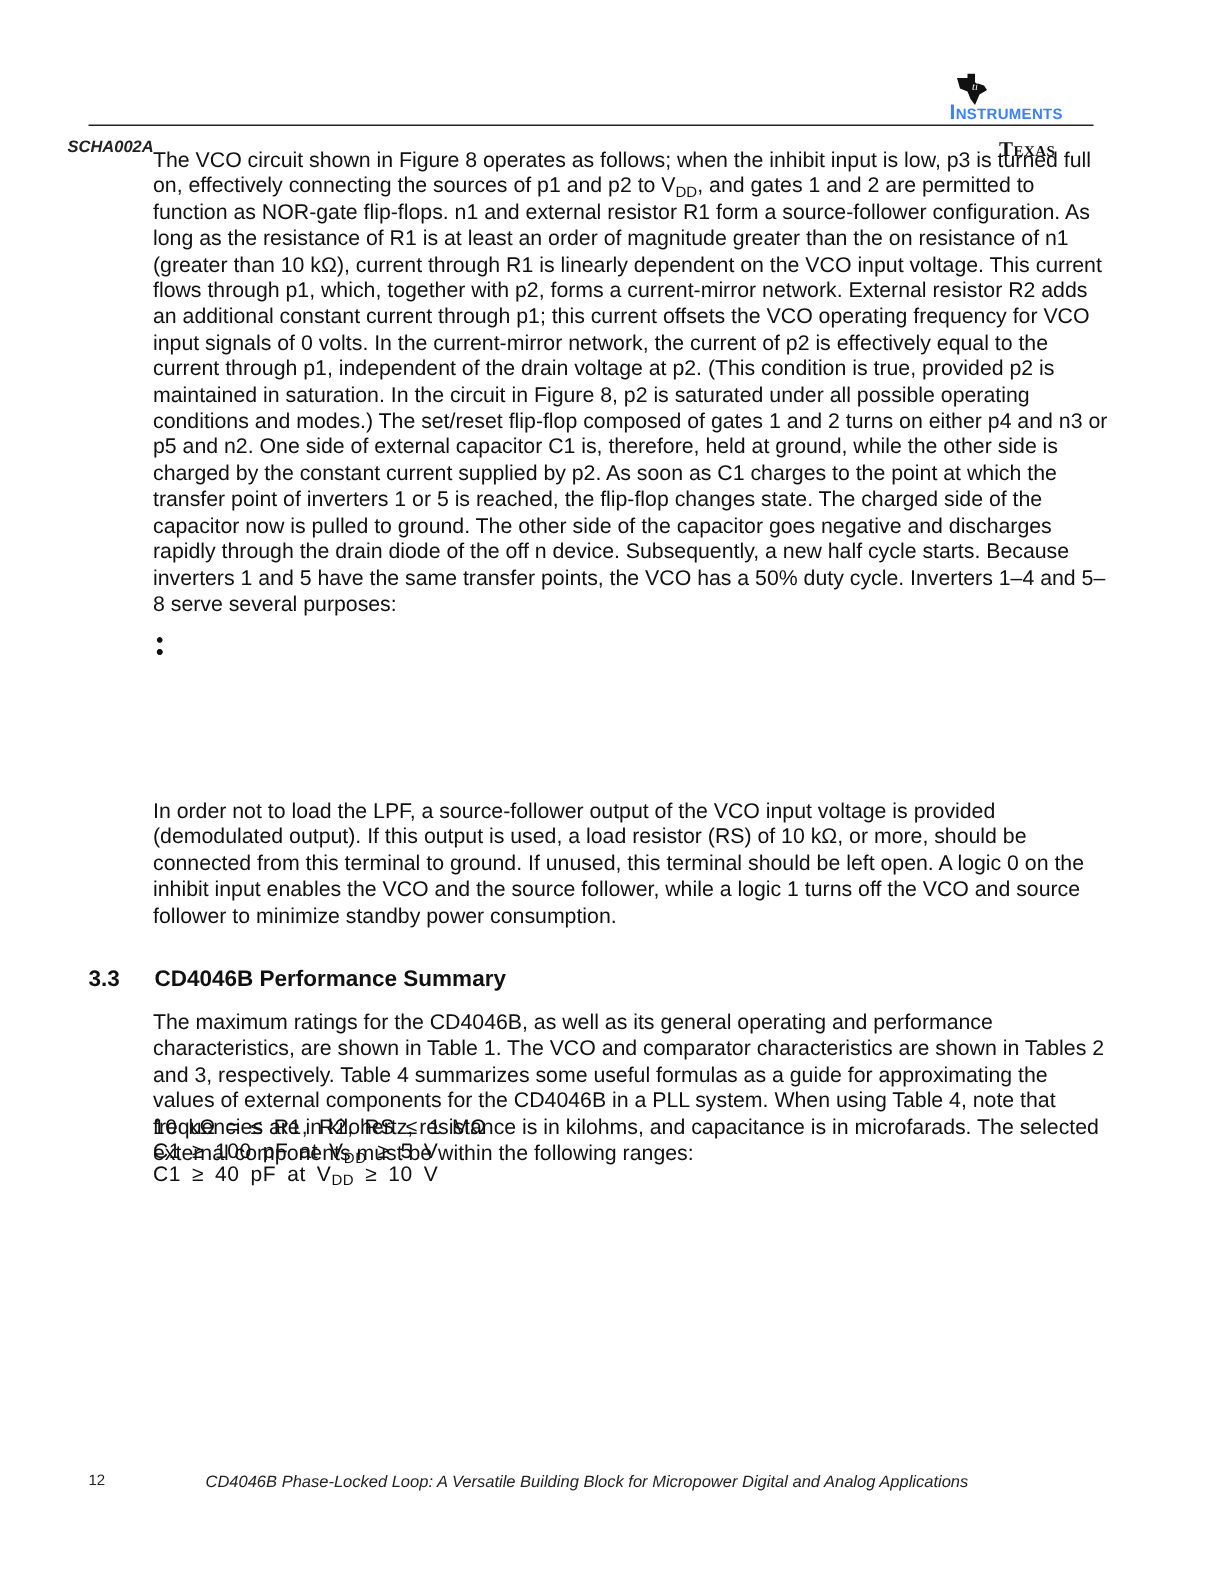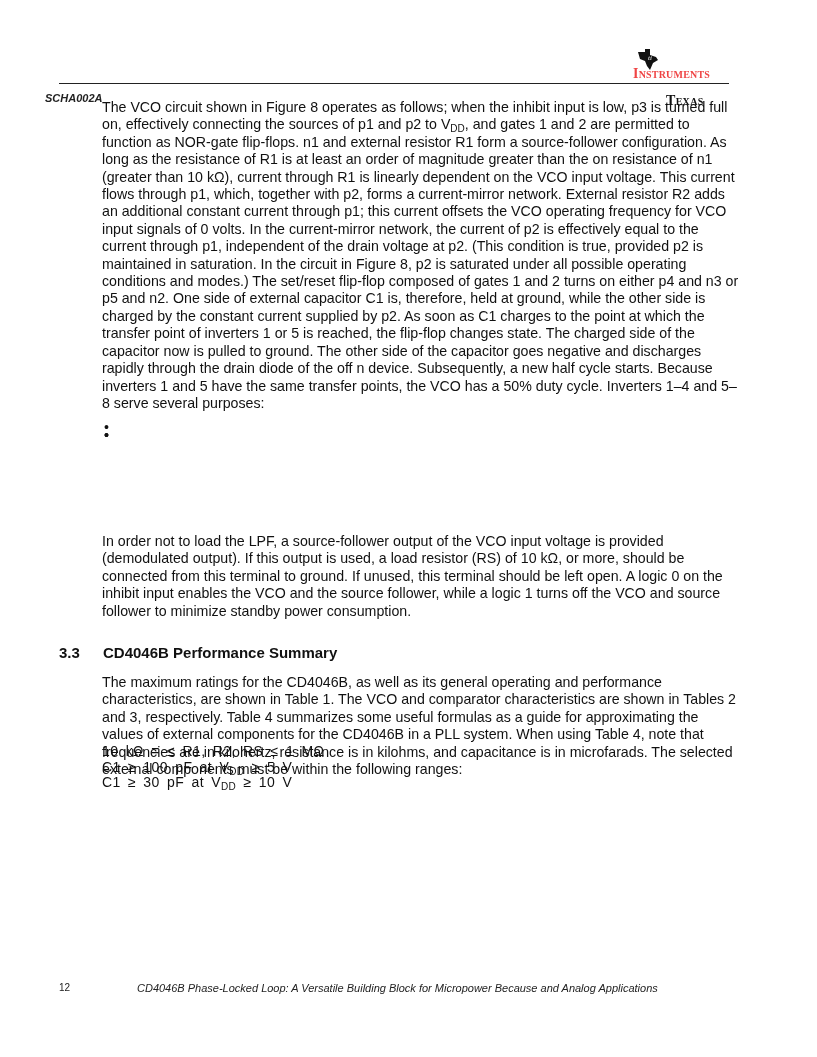--- a/index.html
+++ b/index.html
@@ -15,22 +15,22 @@
       position: absolute; left: 630px; top: 49px; width: 100px; height: 34px;
     }
     .logo-icon { position: absolute; left: 6px; top: 0px; width: 24px; height: 22px; }
     .logo-t1 {
       position: absolute; left: 36px; top: 5px;
       font-family: "Liberation Serif", serif; font-size: 14px; font-weight: bold;
       letter-spacing: 0.3px; color: #111; font-variant: small-caps; margin-top: 39px;
     }
     .logo-t2 {
       position: absolute; left: 3px; top: 17px;
-      font-family: Liberation Serif, serif; font-size: 14px; font-weight: bold;
-      letter-spacing: 0.2px; color: #ef4444; font-variant: small-caps;
+      font-family: Liberation Sans, sans-serif; font-size: 14px; font-weight: bold;
+      letter-spacing: 0.2px; color: #3b82f6; font-variant: small-caps;
     }
     .header-rule {
       position: absolute; left: 59px; top: 83px; width: 670px; height: 0;
       border-top: 1.5px solid #222;
     }
     .body-text {
       position: absolute; left: 102px; width: 640px;
       font-size: 14.2px; line-height: 17.4px; color: #111;
     }
     .p1 { top: 99px; }
@@ -77,19 +77,19 @@
 
 <div class="body-text p2">In order not to load the LPF, a source-follower output of the VCO input voltage is provided (demodulated output). If this output is used, a load resistor (RS) of 10 kΩ, or more, should be connected from this terminal to ground. If unused, this terminal should be left open. A logic 0 on the inhibit input enables the VCO and the source follower, while a logic 1 turns off the VCO and source follower to minimize standby power consumption.</div>
 
 <div class="section-heading"><span class="num">3.3</span><span>CD4046B Performance Summary</span></div>
 
 <div class="body-text p3">The maximum ratings for the CD4046B, as well as its general operating and performance characteristics, are shown in Table 1. The VCO and comparator characteristics are shown in Tables 2 and 3, respectively. Table 4 summarizes some useful formulas as a guide for approximating the values of external components for the CD4046B in a PLL system. When using Table 4, note that frequencies are in kilohertz, resistance is in kilohms, and capacitance is in microfarads. The selected external components must be within the following ranges:</div>
 
 <div class="formulas">
   <div><span>10 kΩ = ≤ R1, R2, RS ≤ 1 MΩ</span></div>
   <div><span>C1 ≥ 100 pF at V</span><sub>DD</sub><span> ≥ 5 V</span></div>
-  <div><span>C1 ≥ 30 pF at V</span><sub>DD</sub><span> ≥ 10 V</span></div>
+  <div><span>C1 ≥ 40 pF at V</span><sub>DD</sub><span> ≥ 10 V</span></div>
 </div>
 
 <div>
   <div class="footer-page">12</div>
-  <div class="footer-title">CD4046B Phase-Locked Loop: A Versatile Building Block for Micropower Because and Analog Applications</div>
+  <div class="footer-title">CD4046B Phase-Locked Loop: A Versatile Building Block for Micropower Digital and Analog Applications</div>
 </div>
 
 </body></html>

